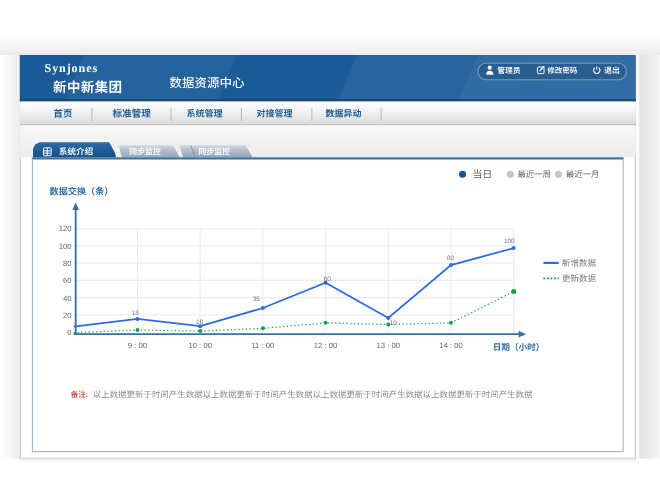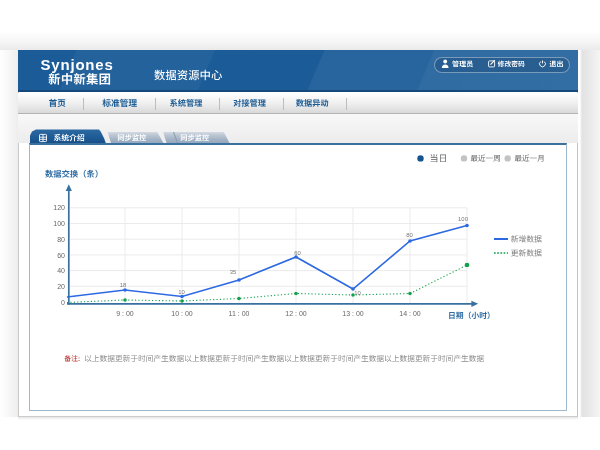--- a/index.html
+++ b/index.html
@@ -9,21 +9,21 @@
 <div class="abs" style="left:0;top:0;width:600px;height:50px;background:linear-gradient(180deg,#ffffff 0%,#ffffff 62%,#f5f5f5 84%,#eaeaea 100%);"></div>
 <div class="abs" style="left:0;top:50px;width:17.5px;height:367px;background:linear-gradient(90deg,#ffffff 0%,#f6f6f6 55%,#ededed 100%);"></div>
 <div class="abs" style="left:579.5px;top:50px;width:20.5px;height:367px;background:linear-gradient(90deg,#fdfdfd 0%,#e2e2e2 10%,#eaeaea 50%,#f5f5f5 100%);"></div>
 <div class="abs" style="left:0;top:417px;width:600px;height:33px;background:#fff;"></div>
 <div class="abs" style="left:17.5px;top:50px;width:560.5px;height:367px;background:#fff;border-left:1px solid #c9c9c9;border-right:1.5px solid #c2c2c2;border-bottom:1px solid #cccccc;box-sizing:border-box;"></div>
 <div class="abs" style="left:17.5px;top:417px;width:560.5px;height:3px;background:linear-gradient(180deg,#e6e6e6,#ffffff);"></div>
 <div class="abs" style="left:17.5px;top:50px;width:560.5px;height:40px;background:#1b5c98;
 background-image:linear-gradient(113deg, rgba(255,255,255,0) 53%, rgba(255,255,255,.055) 53.3%, rgba(255,255,255,.055) 72%, rgba(255,255,255,.095) 72.3%, rgba(255,255,255,.1) 100%),
 linear-gradient(113deg, rgba(255,255,255,0) 10%, rgba(255,255,255,.04) 10.3%, rgba(255,255,255,.04) 34%, rgba(255,255,255,0) 34.3%);
 border-bottom:2.5px solid #15497c;"></div>
-<div class="abs" style="left:40.5px;top:55.5px;width:200px;height:16px;color:#fff;font-size:15px;font-weight:700;letter-spacing:.8px;">Synjones</div>
+<div class="abs" style="left:40.5px;top:55.5px;width:200px;height:16px;color:#fff;font-size:11px;font-weight:700;letter-spacing:.8px;font-family:Liberation Serif, serif;">Synjones</div>
 <div class="abs" style="left:434px;top:56.5px;width:134px;height:14.5px;border:1px solid rgba(255,255,255,.38);border-radius:8.5px;background:rgba(8,44,80,.22);"></div>
 <div class="abs" style="left:17.5px;top:92.5px;width:560.5px;height:20.5px;background:linear-gradient(180deg,#ffffff 0%,#f0f0f0 50%,#d9d9d9 100%);border-bottom:1px solid #b3b3b3;"></div>
 <div class="abs" style="left:83px;top:98px;width:1px;height:12px;background:#bdbdbd;"></div>
 <div class="abs" style="left:155px;top:98px;width:1px;height:12px;background:#bdbdbd;"></div>
 <div class="abs" style="left:219px;top:98px;width:1px;height:12px;background:#bdbdbd;"></div>
 <div class="abs" style="left:282.6px;top:98px;width:1px;height:12px;background:#bdbdbd;"></div>
 <div class="abs" style="left:346.3px;top:98px;width:1px;height:12px;background:#bdbdbd;"></div>
 <div class="abs" style="left:17.5px;top:113.5px;width:560.5px;height:29.5px;background:linear-gradient(180deg,#f8f8f8,#ececec);"></div>
 <div class="abs" style="left:107px;top:131.6px;width:57px;height:12.2px;
 background:linear-gradient(180deg,#d4dbe3 0%,#bcc7d3 25%,#a4b4c6 60%,#91a5bc 100%);

